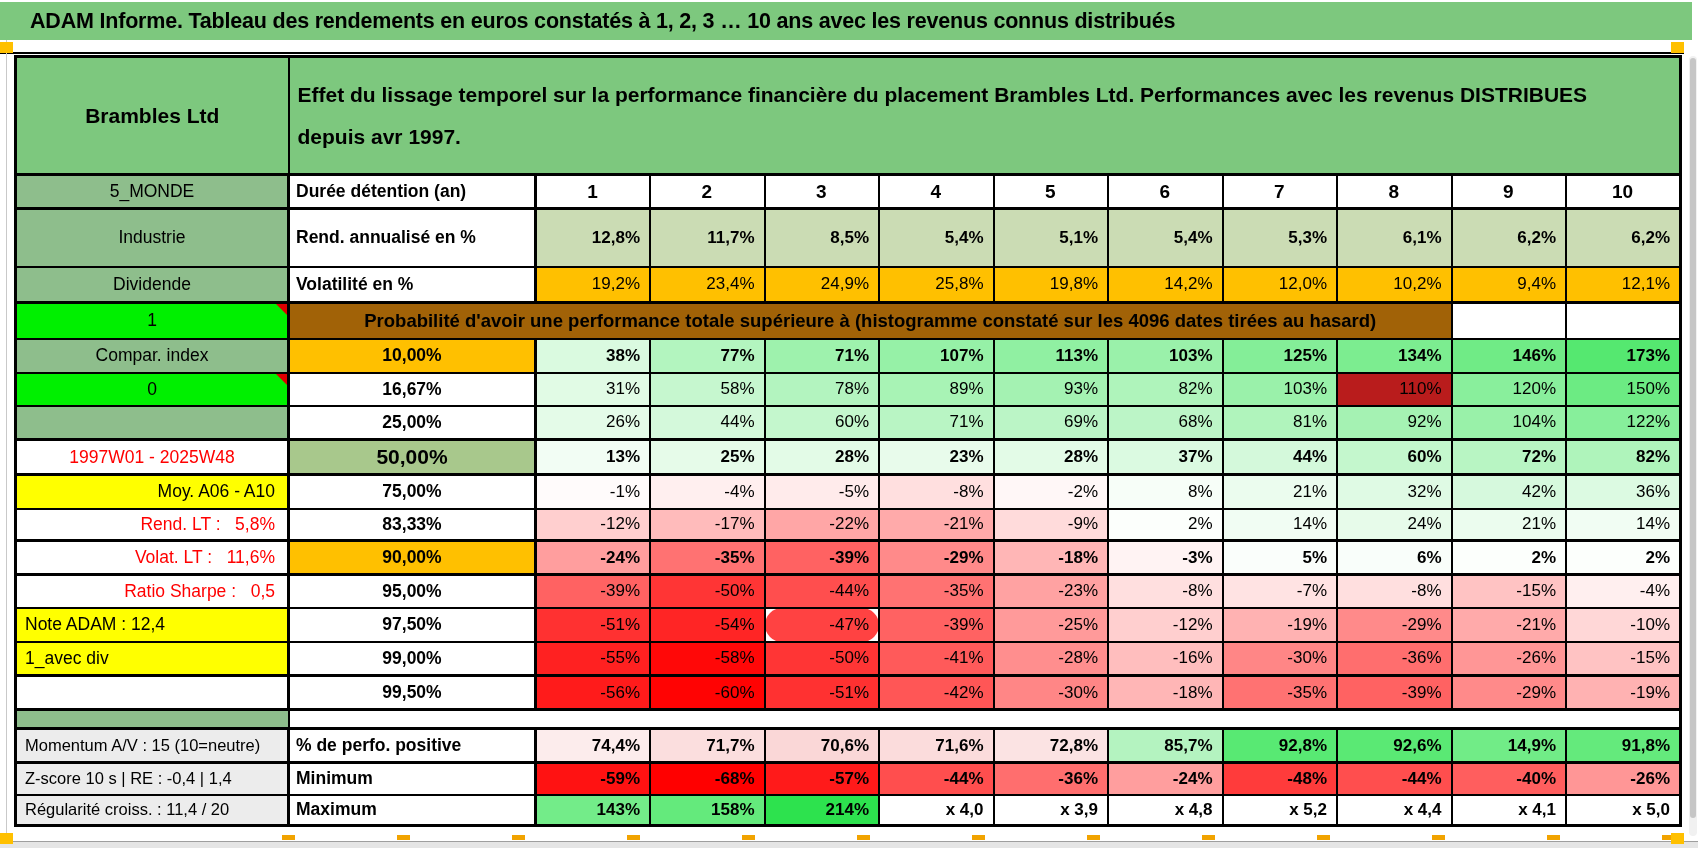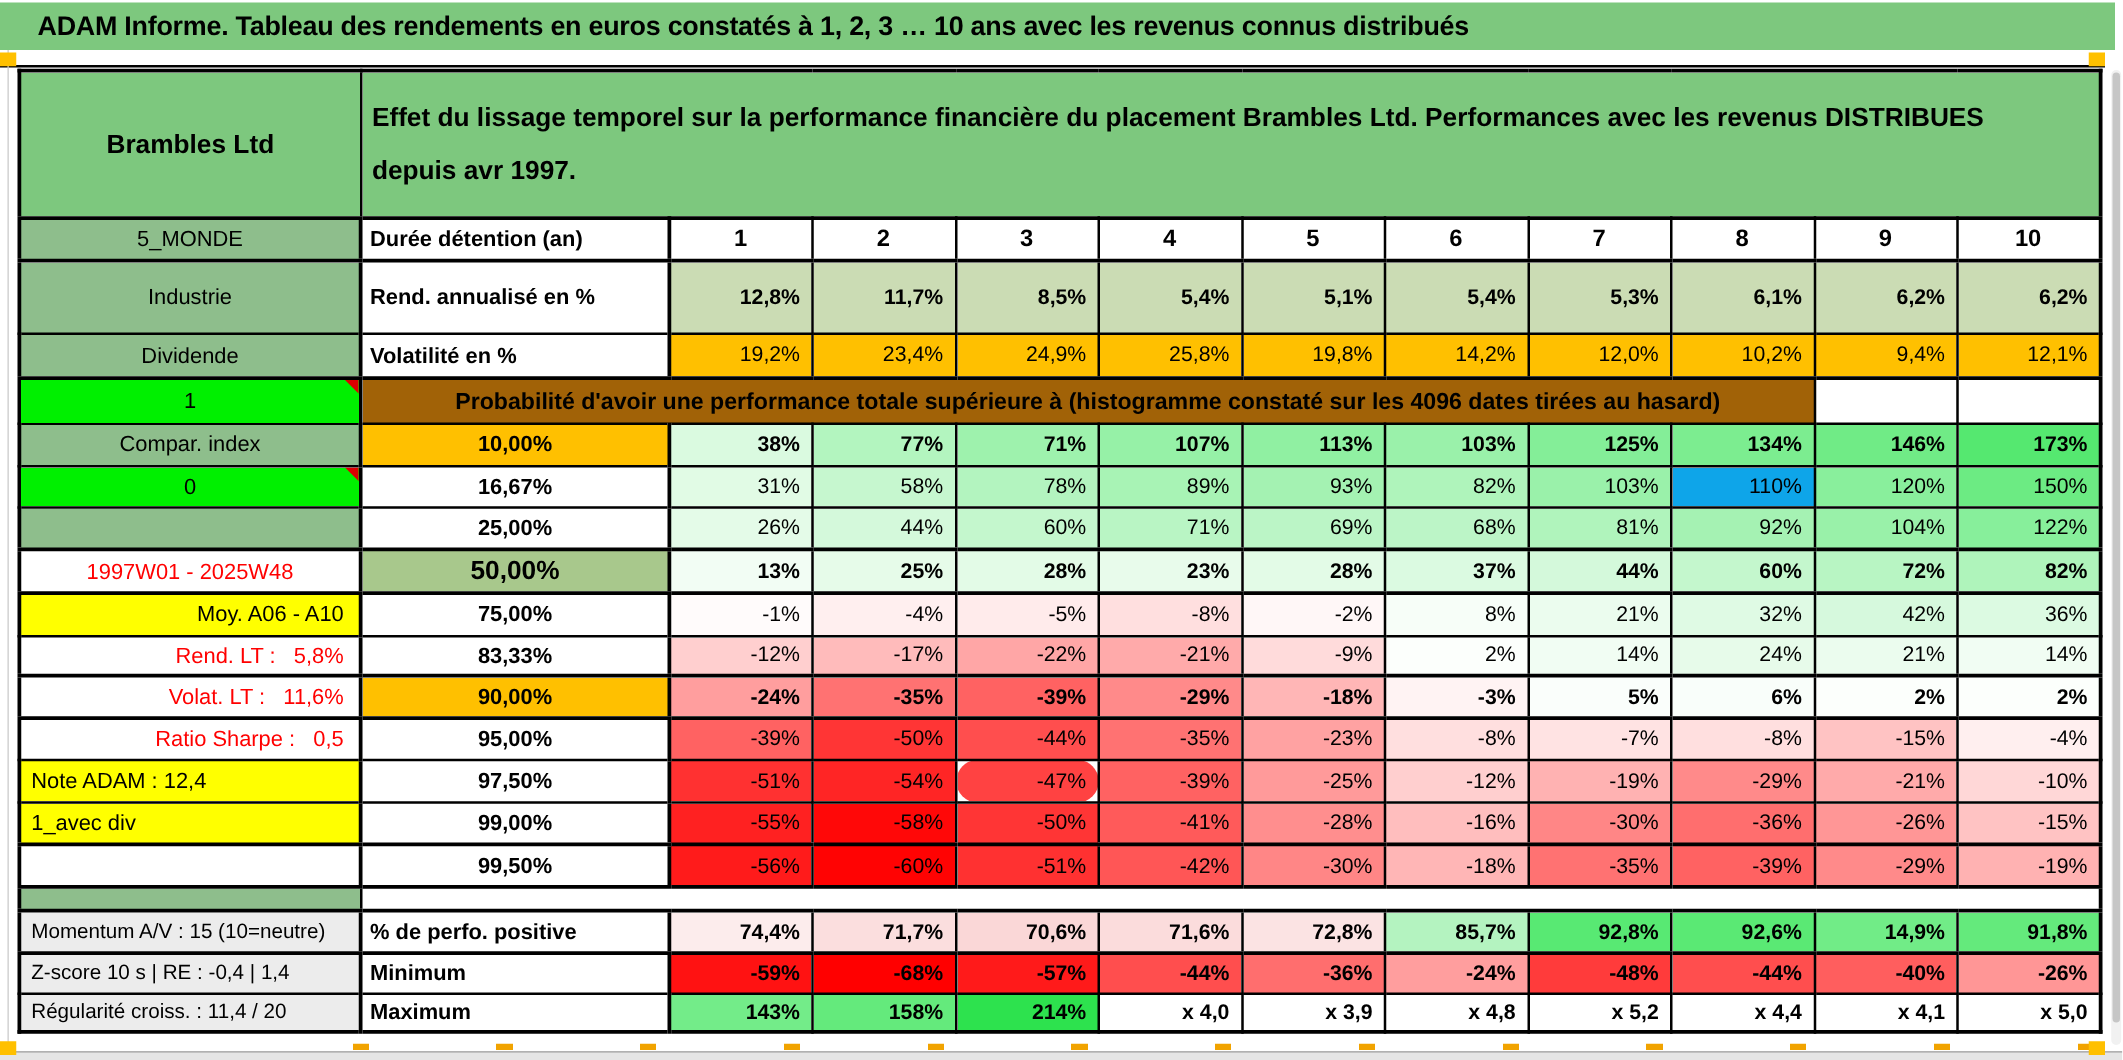--- a/index.html
+++ b/index.html
@@ -163,21 +163,21 @@
         <tr class="r-p1667">
           <td class="colA t-bright">0<span class="tri"></span></td>
           <td class="mid m-pct">16,67%</td>
           <td class="cell first-data" style="background: rgb(225, 251, 229);">31%</td>
           <td class="cell" style="background: rgb(198, 247, 207);">58%</td>
           <td class="cell" style="background: rgb(179, 244, 191);">78%</td>
           <td class="cell" style="background: rgb(168, 243, 181);">89%</td>
           <td class="cell" style="background: rgb(164, 242, 178);">93%</td>
           <td class="cell" style="background: rgb(175, 244, 187);">82%</td>
           <td class="cell" style="background: rgb(154, 241, 170);">103%</td>
-          <td class="cell" style="background: #0ea5e9; padding-left: 24px;">110%</td>
+          <td class="cell" style="background: #b91c1c; padding-left: 24px;">110%</td>
           <td class="cell" style="background: rgb(137, 239, 156);">120%</td>
           <td class="cell" style="background: rgb(108, 235, 131);">150%</td>
         </tr>
         <tr class="r-p25 thick-b">
           <td class="colA t-green"></td>
           <td class="mid m-pct">25,00%</td>
           <td class="cell first-data" style="background: rgb(228, 251, 232);">26%</td>
           <td class="cell" style="background: rgb(212, 249, 219);">44%</td>
           <td class="cell" style="background: rgb(196, 247, 205);">60%</td>
           <td class="cell" style="background: rgb(185, 245, 196);">71%</td>

